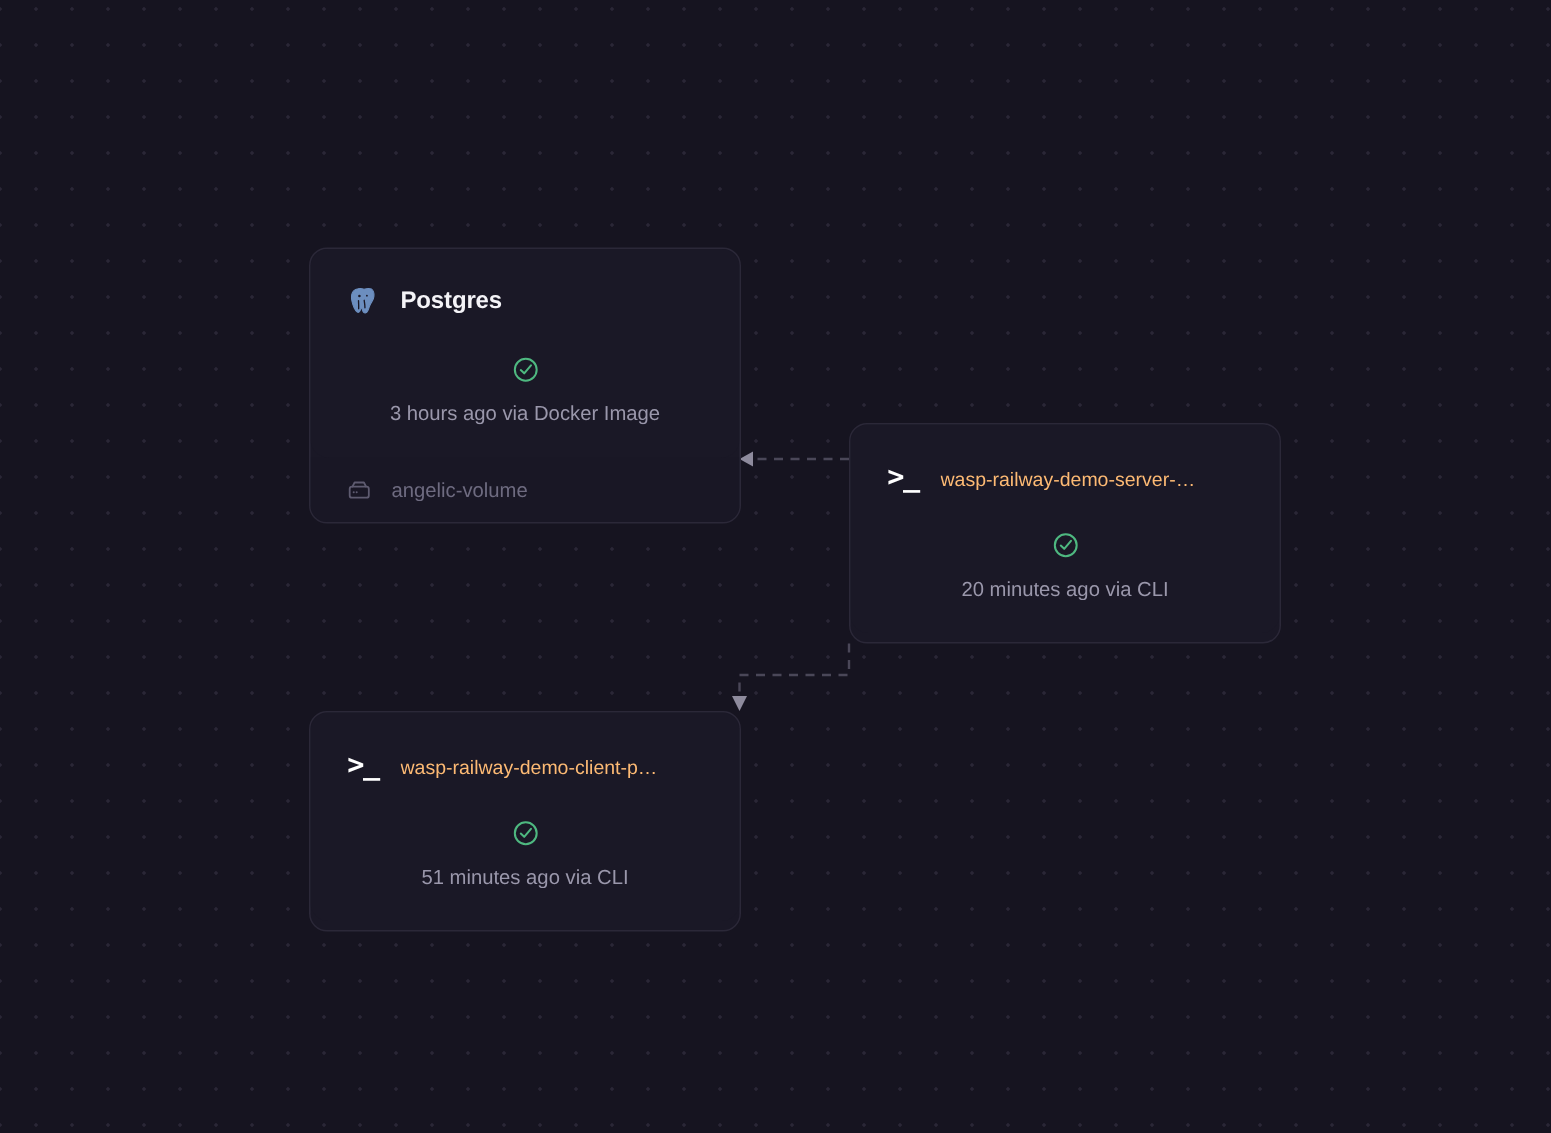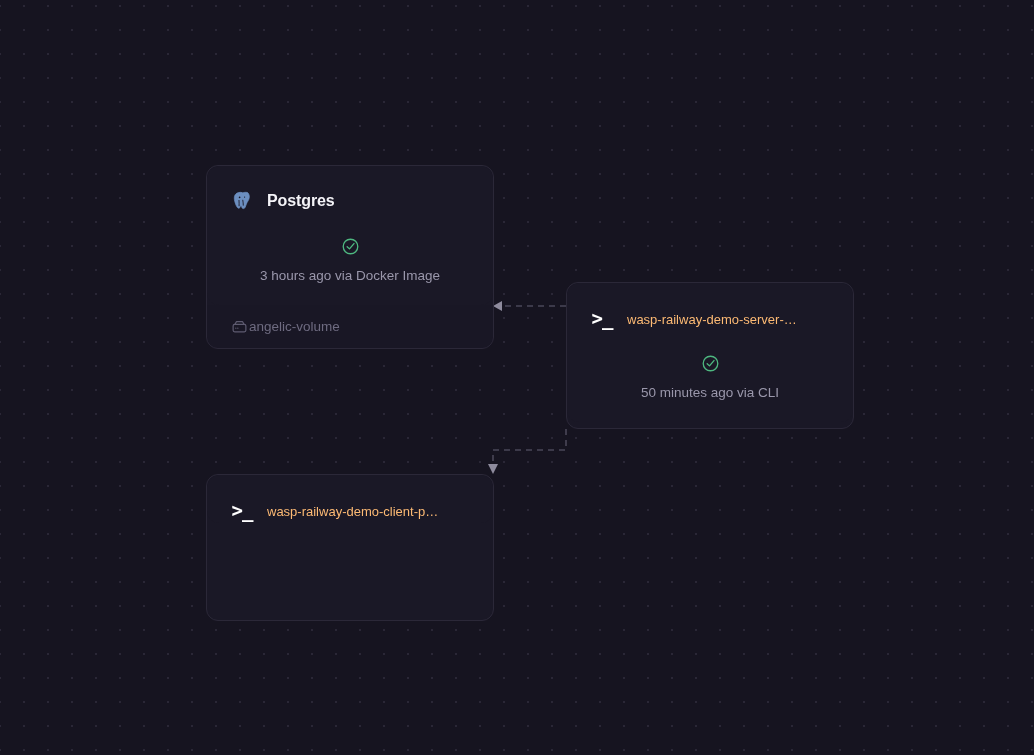--- a/index.html
+++ b/index.html
@@ -112,20 +112,21 @@
     font-size: 13.5px;
     color: #9a97ab;
     white-space: nowrap;
     overflow: hidden;
     text-overflow: ellipsis;
   }
 
   .card-footer {
     display: flex;
     align-items: center;
+    gap: 12px;
     padding: 0 22px;
     height: 43px;
     background: #17152240;
     position: relative;
     z-index: 1;
   }
 
   .footer-icon {
     width: 20px;
     height: 20px;
@@ -252,34 +253,43 @@
         </span>
       </div>
 
       <div class="card-status">
         <span class="status-icon">
           <svg width="19" height="19" viewBox="0 0 24 24" aria-hidden="true">
             <circle cx="12" cy="12" r="9.2" fill="none" stroke="#4eb880" stroke-width="1.7"></circle>
             <path d="M7.8 12.3 L10.7 15 L16.4 8.3" fill="none" stroke="#4eb880" stroke-width="1.7" stroke-linecap="round" stroke-linejoin="round"></path>
           </svg>
         </span>
-        <span class="status-text">50 minutes ago via CLI</span>
+        <span class="status-text">20 minutes ago via CLI</span>
       </div>
     </div>
   </div>
 
   <div class="card" id="card-client">
 
     <div class="card-main">
 
       <div class="card-head">
         <span class="head-icon">
           <span class="term-glyph">&gt;_</span>
         </span>
         <span class="head-text">
           <div class="card-subtitle">wasp-railway-demo-client-p…</div>
         </span>
       </div>
 
+      <div class="card-status">
+        <span class="status-icon">
+          <svg width="19" height="19" viewBox="0 0 24 24" aria-hidden="true">
+            <circle cx="12" cy="12" r="9.2" fill="none" stroke="#4eb880" stroke-width="1.7"></circle>
+            <path d="M7.8 12.3 L10.7 15 L16.4 8.3" fill="none" stroke="#4eb880" stroke-width="1.7" stroke-linecap="round" stroke-linejoin="round"></path>
+          </svg>
+        </span>
+        <span class="status-text">51 minutes ago via CLI</span>
+      </div>
     </div>
   </div>
 
 </div>
 
 </body></html>

